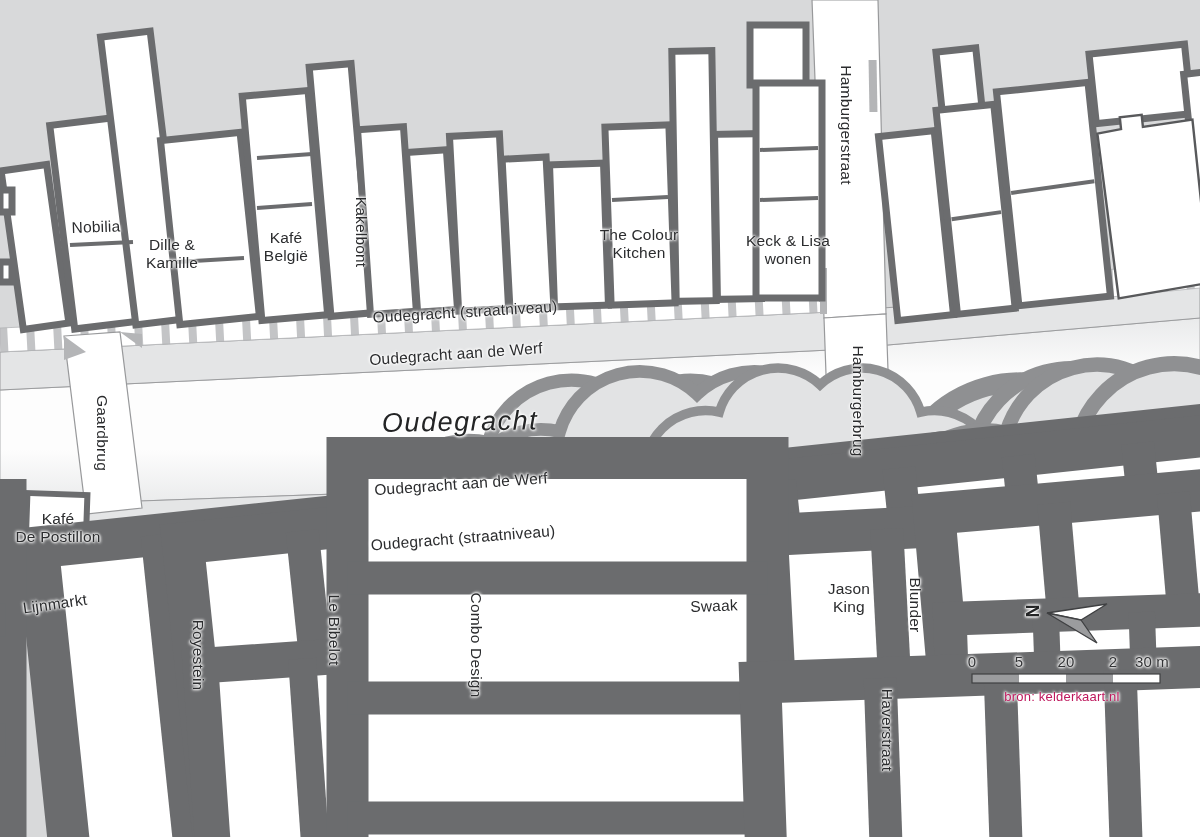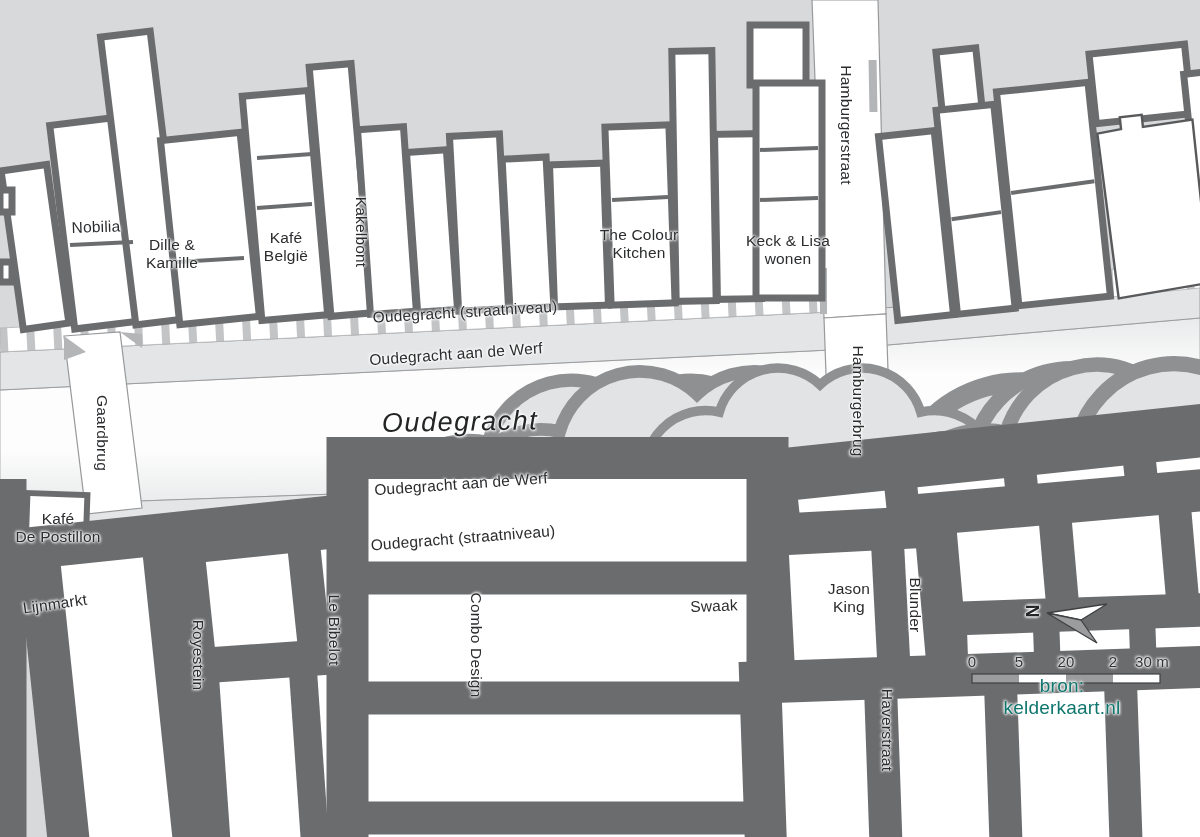--- a/index.html
+++ b/index.html
@@ -4,21 +4,21 @@
 <style>
   html,body{margin:0;padding:0;background:#d8d9da;}
   .stage{position:relative;width:1200px;height:837px;overflow:hidden;background:#d8d9da;
          font-family:"Liberation Sans",sans-serif;}
   .stage svg{position:absolute;left:0;top:0;}
   .overlay{position:absolute;left:0;top:0;width:1200px;height:837px;pointer-events:none;}
   .lbl{position:absolute;font-size:15.5px;color:#2b2c2e;white-space:pre-line;text-align:center;
        line-height:1.14;letter-spacing:.2px;
        text-shadow:0 0 2px #fff,0 0 3px #fff,1px 1px 3px #fff,-1px -1px 3px #fff;}
   .canal-name{font-size:27px;font-style:italic;letter-spacing:1.5px;color:#232425;font-weight:normal;}
-  .src{font-size:19px;color:#0f766e;letter-spacing:.2px;}
+  .src{font-size:13px;color:#be185d;letter-spacing:.2px;}
   .tick{font-size:15px;color:#333436;}
   .north{font-size:18px;font-weight:bold;color:#232425;}
 </style>
 </head>
 <body>
 
 <div class="stage">
 
 <svg width="1200" height="837" viewBox="0 0 1200 837">
   <defs>

